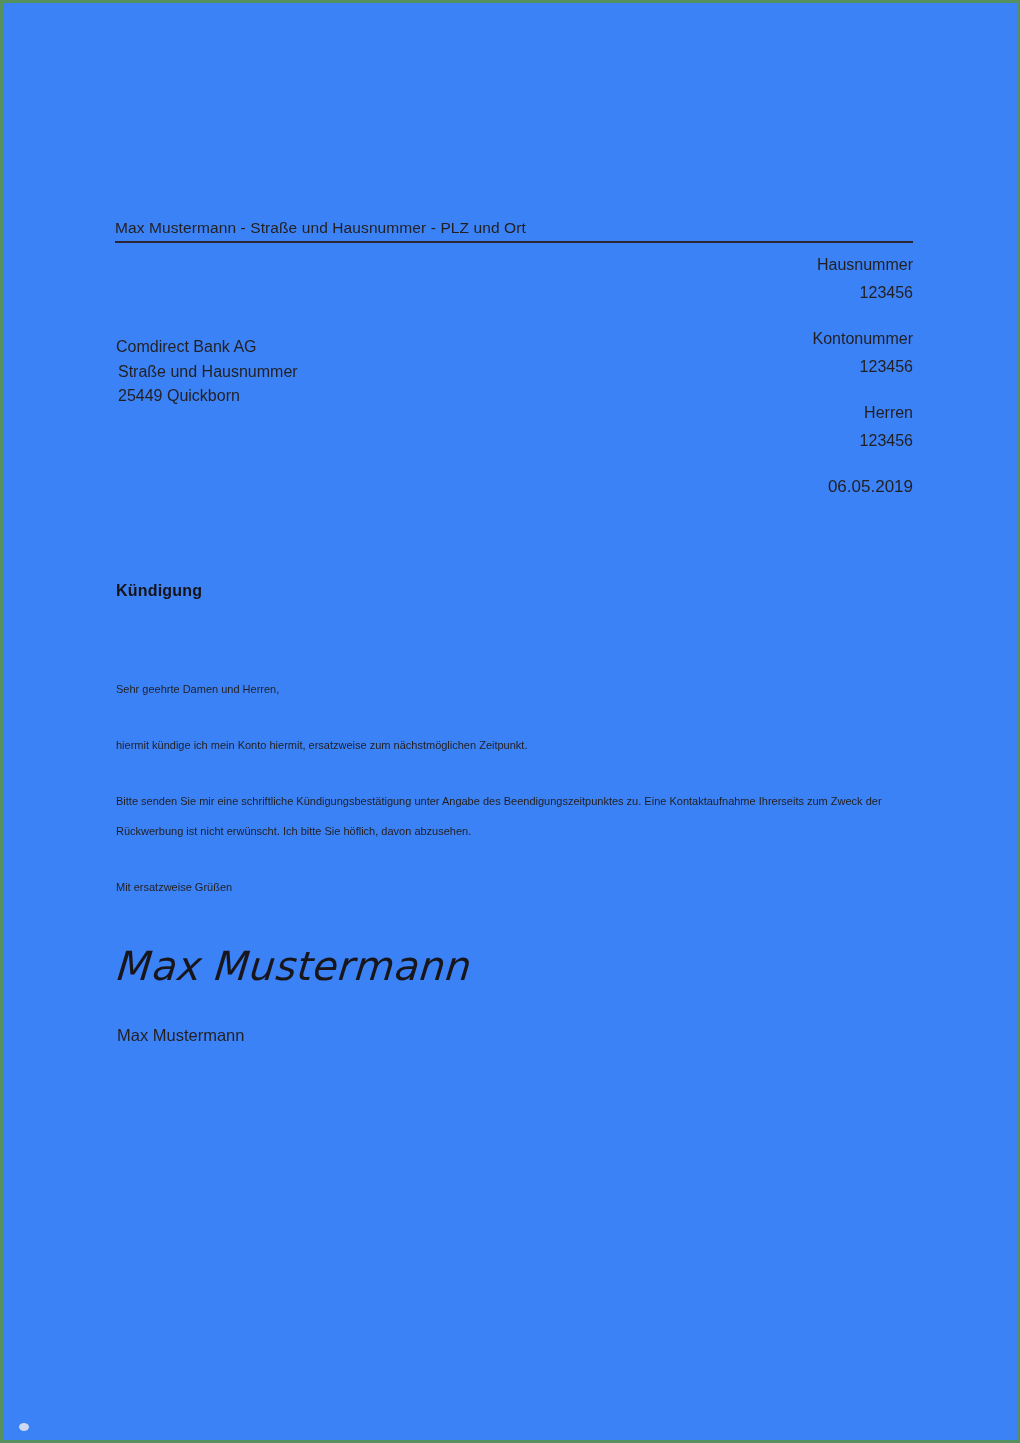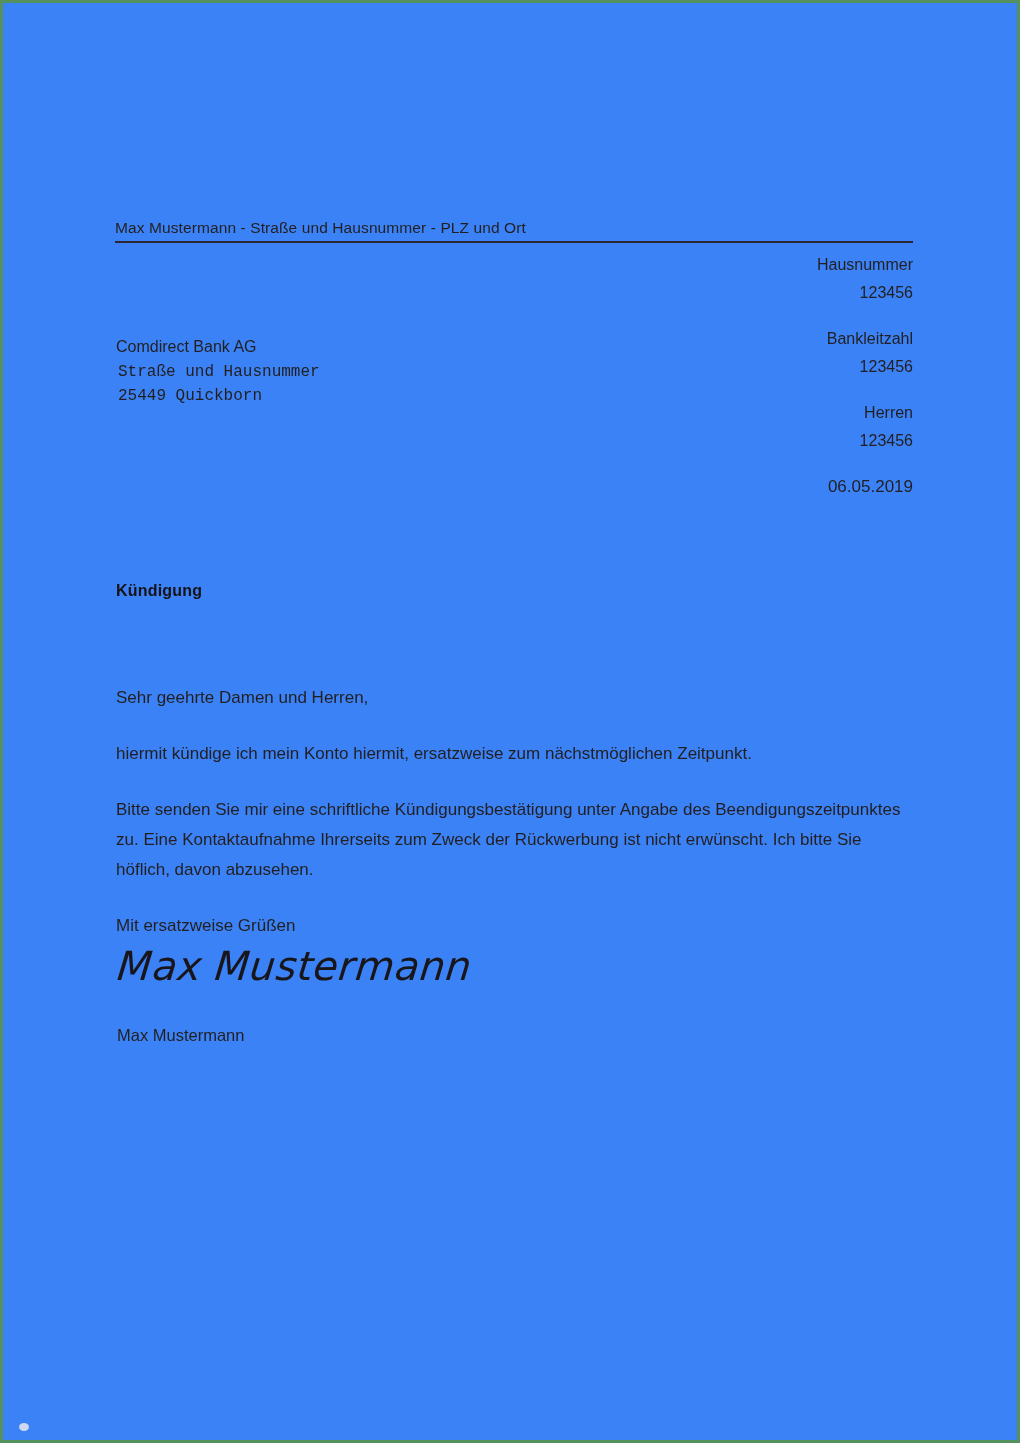--- a/index.html
+++ b/index.html
@@ -104,21 +104,20 @@
     top: 332px;
     width: 420px;
   }
   #recipient-block .addr-line {
     font-size: 16px;
     line-height: 24.5px;
     color: #231f20;
   }
   #recipient-block .addr-line.indented {
     padding-left: 2px;
-    font-family: Liberation Mono, monospace;
   }
 
   
   #subject-heading {
     position: absolute;
     left: 113px;
     top: 579px;
     font-size: 16px;
     font-weight: bold;
     letter-spacing: 0.2px;
@@ -126,22 +125,22 @@
   }
 
   
   #body-block {
     position: absolute;
     left: 113px;
     top: 668px;
     width: 800px;
   }
   #body-block p {
-    margin: 12px 0 26px 0;
-    font-size: 17px;
+    margin: 3px 0 26px 0;
+    font-size: 11px;
     line-height: 30px;
     color: #231f20;
   }
   #body-block p.closing {
     margin-bottom: 0;
   }
 
   
   #signature-block {
     position: absolute;
@@ -182,21 +181,21 @@
     </div>
 
     <div id="meta-block">
 
       <div class="meta-group">
         <div class="meta-label">Hausnummer</div>
         <div class="meta-value">123456</div>
       </div>
 
       <div class="meta-group">
-        <div class="meta-label">Bankleitzahl</div>
+        <div class="meta-label">Kontonummer</div>
         <div class="meta-value">123456</div>
       </div>
 
       <div class="meta-group">
         <div class="meta-label">Herren</div>
         <div class="meta-value">123456</div>
       </div>
 
       <div id="letter-date">06.05.2019</div>
     </div>

